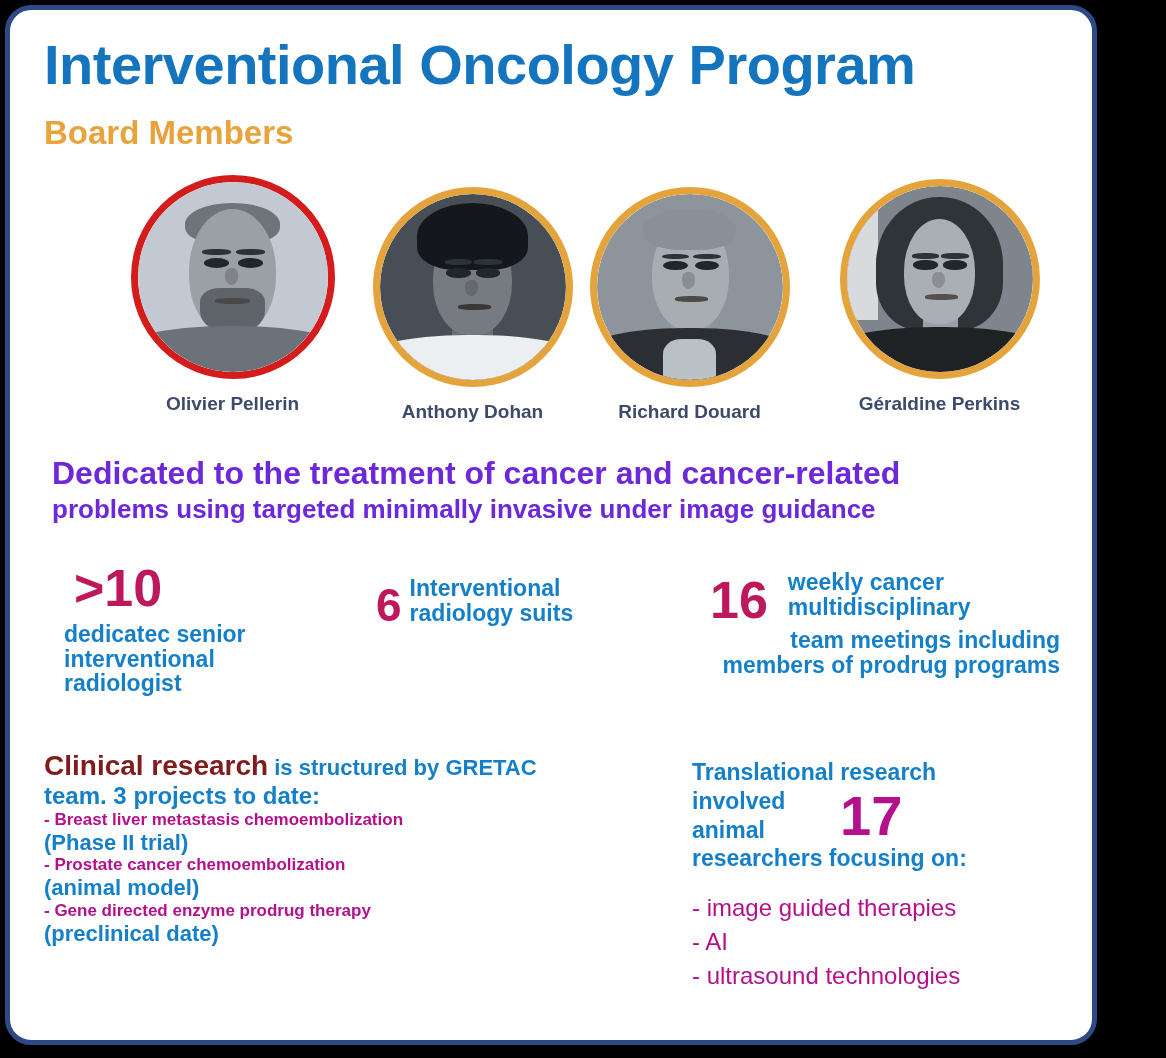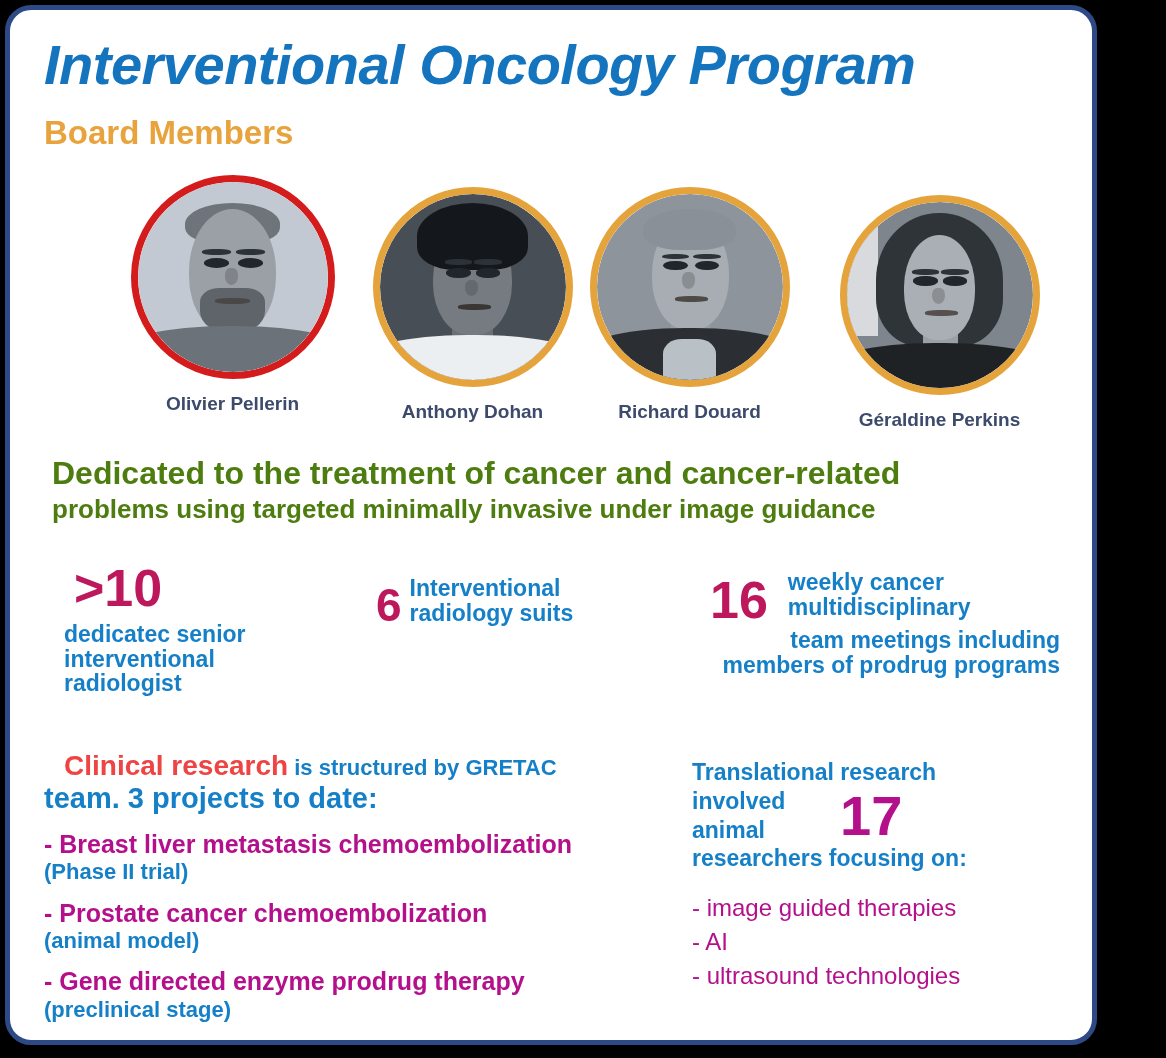--- a/index.html
+++ b/index.html
@@ -31,21 +31,20 @@
   
   .title {
     position: absolute;
     left: 34px;
     top: 22px;
     font-size: 56px;
     font-weight: bold;
     color: #1574be;
     letter-spacing: -0.5px;
     white-space: nowrap;
-    font-style: italic;
   }
   .subtitle {
     position: absolute;
     left: 34px;
     top: 104px;
     font-size: 33px;
     font-weight: bold;
     color: #e8a33d;
     white-space: nowrap;
   }
@@ -60,21 +59,21 @@
   }
   .member {
     position: absolute;
     top: 0;
     width: 215px;
     text-align: center;
   }
   .member.m0 { left: 5px; }
   .member.m1 { left: 245px; top: 12px; }
   .member.m2 { left: 462px; top: 12px; }
-  .member.m3 { left: 712px; top: 20px; }
+  .member.m3 { left: 712px; top: 4px; }
 
   .portrait {
     width: 200px;
     height: 200px;
     margin: 0 auto;
     border-radius: 50%;
     box-sizing: border-box;
     overflow: hidden;
     position: relative;
   }
@@ -166,21 +165,21 @@
     color: #3c4a6b;
     white-space: nowrap;
   }
 
   
   .mission {
     position: absolute;
     left: 42px;
     top: 447px;
     width: 1020px;
-    color: #4d7c0f;
+    color: #6d28d9;
   }
   .mission-line1 {
     font-size: 32px;
     font-weight: bold;
     line-height: 1.06;
     white-space: nowrap;
   }
   .mission-line2 {
     font-size: 26px;
     font-weight: bold;
@@ -223,24 +222,24 @@
   .stat.s2 .stat-label-wide { font-size: 23px; color: #1580c8; font-weight: bold; line-height: 1.07; text-align: right; margin-top: 2px; }
 
   
   .clinical {
     position: absolute;
     left: 34px;
     top: 740px;
     width: 620px;
   }
   .clin-head { font-size: 28px; font-weight: bold; line-height: 1.12; }
-  .clin-head .hl { color: #ef4444; margin-left: 20px; }
+  .clin-head .hl { color: #7f1d1d; }
   .clin-head .sub { color: #1580c8; font-size: 22px; }
-  .clin-sub2 { color: #1580c8; font-size: 29px; font-weight: bold; line-height: 1.15; margin-top: 1px; }
-  .clin-item { color: #b4108c; font-size: 25px; font-weight: bold; line-height: 1.18; margin-top: 14px; white-space: nowrap; }
+  .clin-sub2 { color: #1580c8; font-size: 24px; font-weight: bold; line-height: 1.15; margin-top: 1px; }
+  .clin-item { color: #b4108c; font-size: 17px; font-weight: bold; line-height: 1.18; margin-top: 0; white-space: nowrap; }
   .clin-note { color: #1580c8; font-size: 22px; font-weight: bold; line-height: 1.15; }
 
   
   .transl {
     position: absolute;
     left: 682px;
     top: 748px;
     width: 380px;
   }
   .transl-text { color: #1580c8; font-size: 23px; font-weight: bold; line-height: 1.25; position: relative; z-index: 2; }
@@ -397,21 +396,21 @@
     <div>
       <div class="clin-item">- Breast liver metastasis chemoembolization</div>
       <div class="clin-note">(Phase II trial)</div>
     </div>
     <div>
       <div class="clin-item">- Prostate cancer chemoembolization</div>
       <div class="clin-note">(animal model)</div>
     </div>
     <div>
       <div class="clin-item">- Gene directed enzyme prodrug therapy</div>
-      <div class="clin-note">(preclinical stage)</div>
+      <div class="clin-note">(preclinical date)</div>
     </div>
   </div>
 
   <div class="transl">
     <div class="transl-num">17</div>
     <div class="transl-text">
       <div>Translational research</div>
       <div>involved</div>
       <div>animal</div>
       <div>researchers focusing on:</div>

